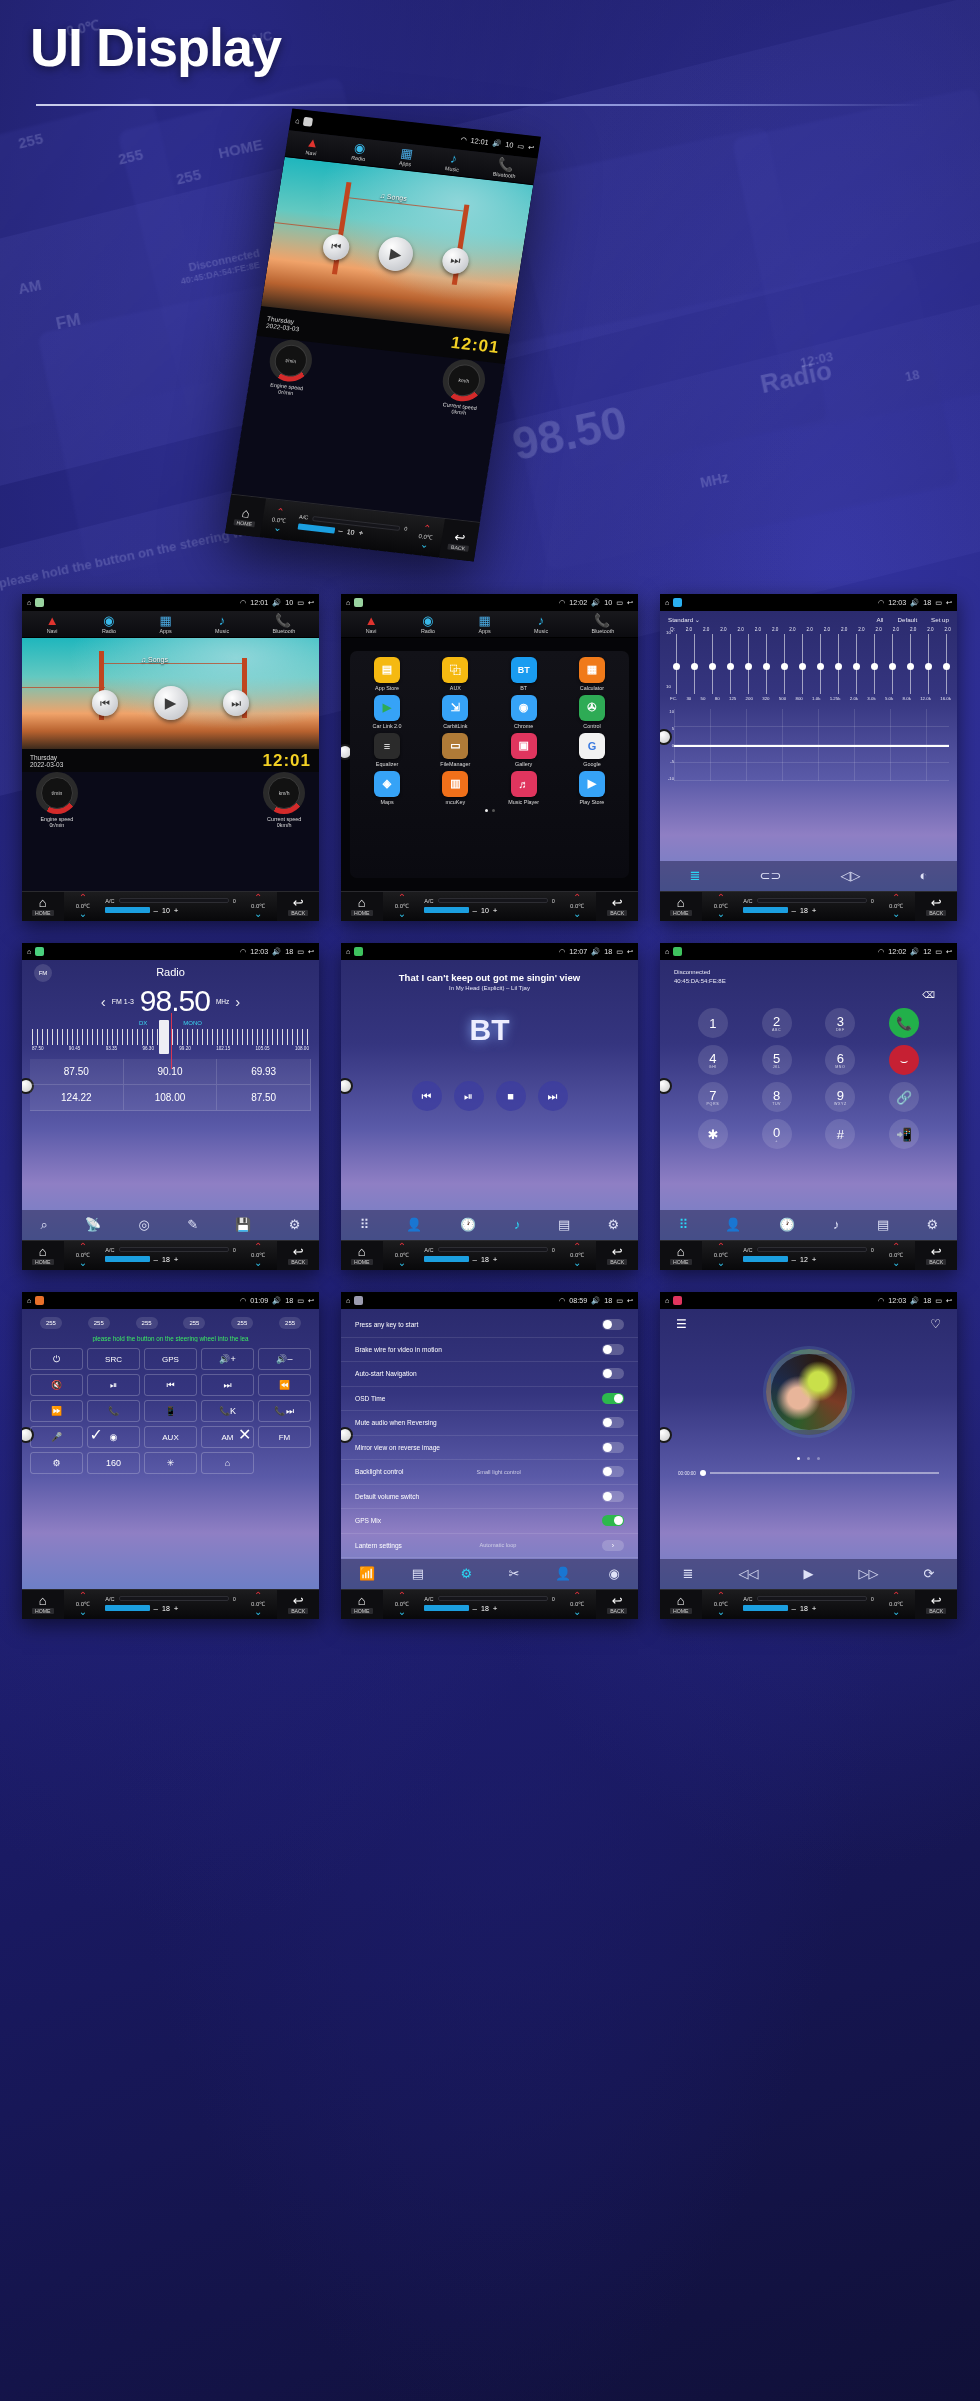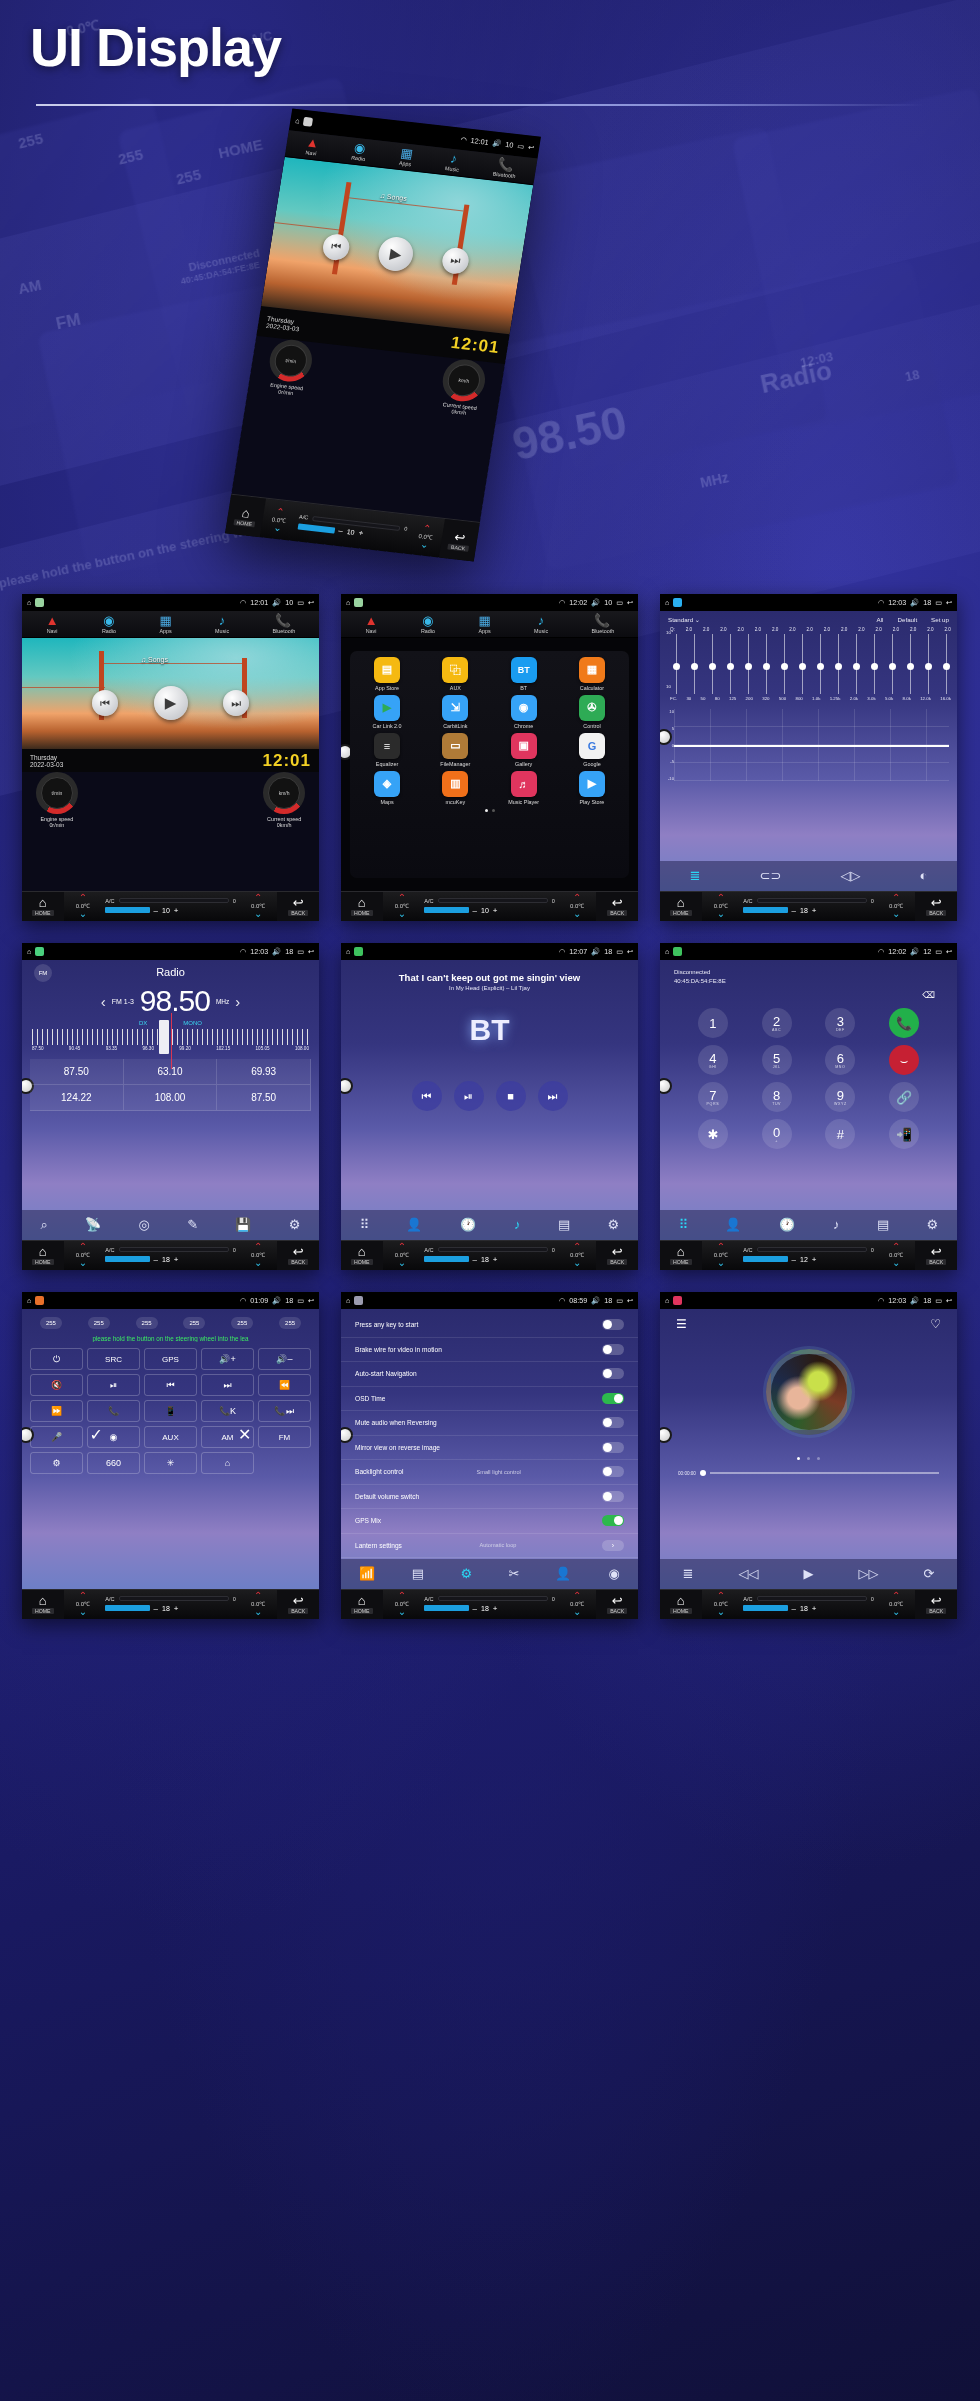--- a/index.html
+++ b/index.html
@@ -951,21 +951,21 @@
             <span>90.45</span>
             <span>93.35</span>
             <span>96.30</span>
             <span>99.20</span>
             <span>102.15</span>
             <span>105.05</span>
             <span>108.00</span>
           </div>
           <div class="presets">
             <div class="preset">87.50</div>
-            <div class="preset">63.10</div>
+            <div class="preset">90.10</div>
             <div class="preset">69.93</div>
             <div class="preset">124.22</div>
             <div class="preset">108.00</div>
             <div class="preset">87.50</div>
           </div>
         </div>
         <div class="tabbar">
           <span>⌕</span>
           <span>📡</span>
           <span>◎</span>
@@ -1269,21 +1269,21 @@
             <div class="swbtn">📞K</div>
             <div class="swbtn">📞⏭</div>
 
             <div class="swbtn">🎤</div>
             <div class="swbtn">◉</div>
             <div class="swbtn txt">AUX</div>
             <div class="swbtn txt">AM</div>
             <div class="swbtn txt">FM</div>
 
             <div class="swbtn">⚙</div>
-            <div class="swbtn">660</div>
+            <div class="swbtn">160</div>
             <div class="swbtn">✳</div>
             <div class="swbtn">⌂</div>
           </div>
           <div class="swfoot">
             <div>✓</div>
             <div>✕</div>
           </div>
         </div>
       </div>
       <div class="climate">

